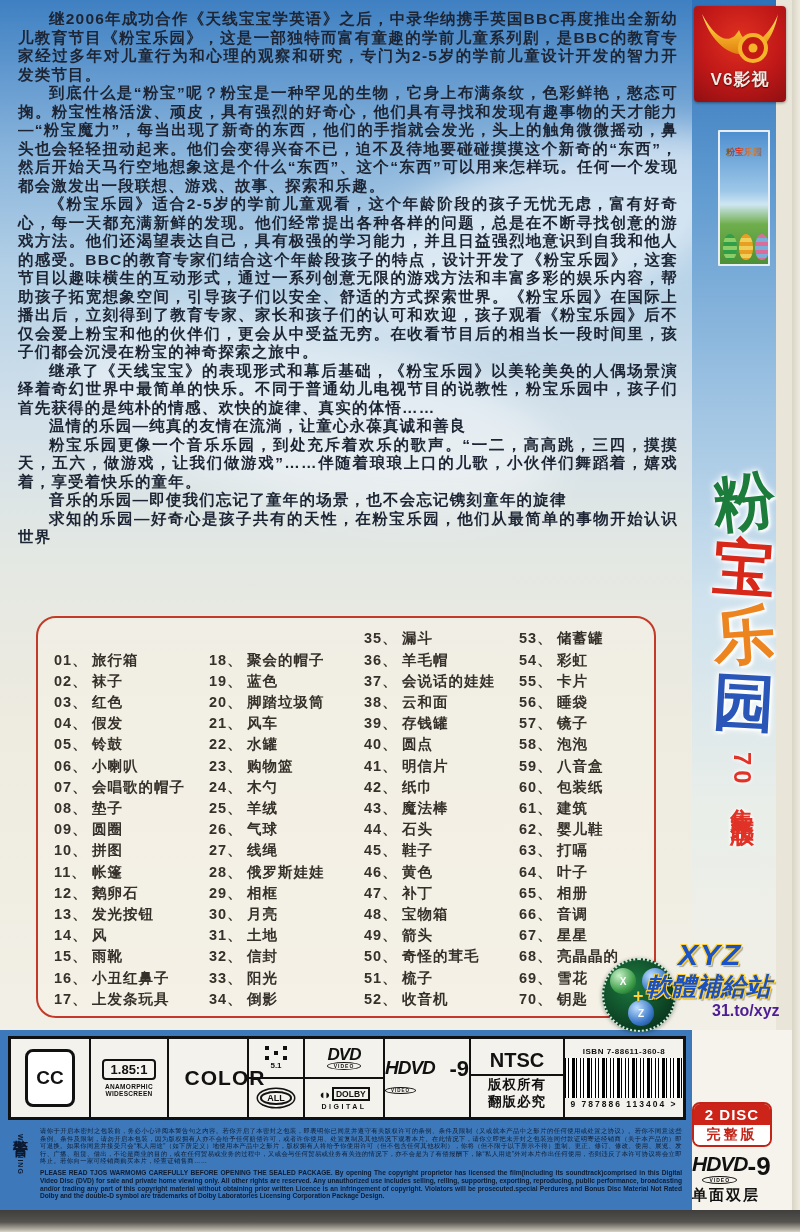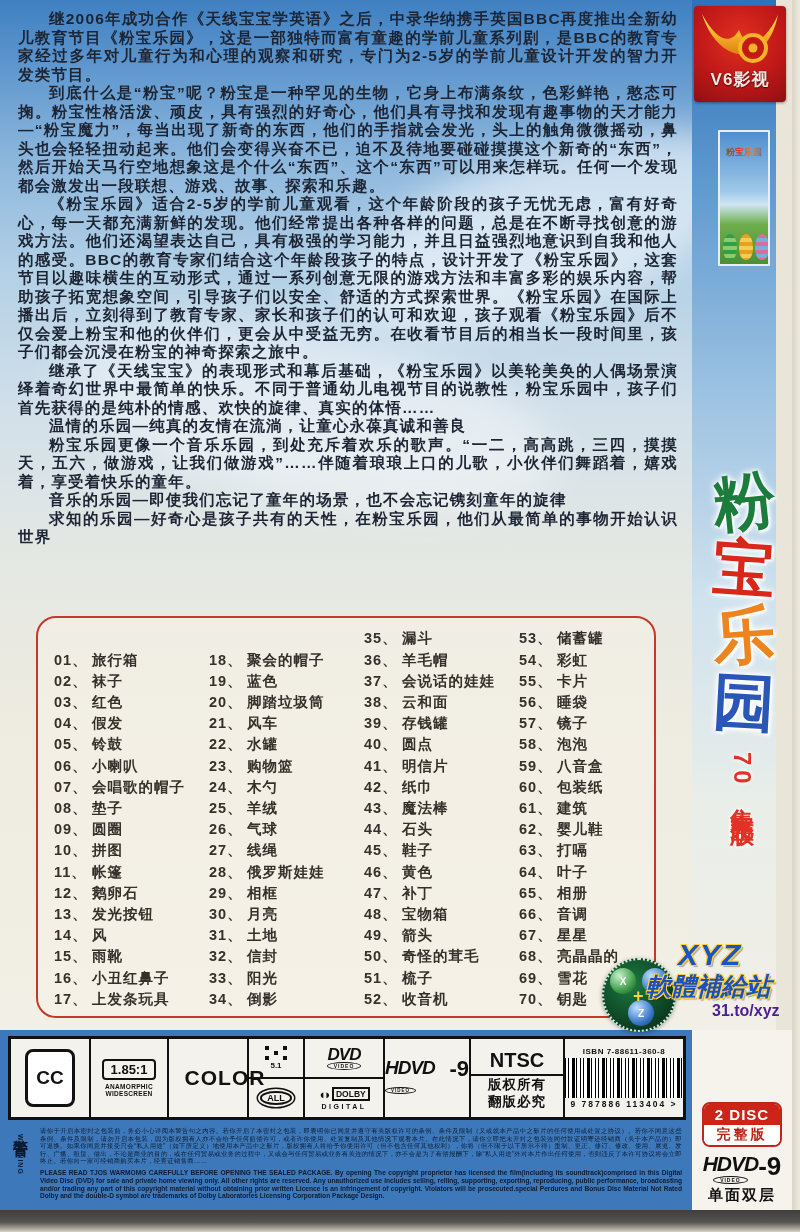--- a/index.html
+++ b/index.html
@@ -122,21 +122,21 @@
   .fineprint { position:absolute; left:2px; top:96px; width:686px; height:78px; display:flex; color:#0e1c33; }
   .warn-col { width:36px; display:flex; flex-direction:column; align-items:center; padding-top:2px; }
   .warn-cn { writing-mode:vertical-rl; font-size:15px; font-weight:800; letter-spacing:2px; color:#0b1830; }
   .warn-en { writing-mode:vertical-rl; font-size:7px; font-weight:800; margin-top:2px; letter-spacing:1px; }
   .fp-text { flex:1; padding:1px 6px 0 2px; }
   .fp-cn { font-size:6.3px; line-height:7.6px; text-align:justify; letter-spacing:.4px; }
   .fp-en { font-size:6.6px; line-height:7.8px; margin-top:4px; text-align:justify; font-weight:600; }
 
   
   .right-panel { position:absolute; left:692px; top:1030px; width:100px; height:180px; background:#f5f3ec;
-    display:flex; flex-direction:column; align-items:center; }
+    display:flex; flex-direction:column; align-items:flex-start; }
   .disc-badge { margin-top:72px; width:80px; border:2px solid #c22418; border-radius:8px; overflow:hidden; text-align:center; }
   .disc-top { background:#cc2418; color:#fff; font-size:15px; font-weight:800; padding:2px 0; letter-spacing:1px; }
   .disc-bottom { background:#fff; color:#c22418; font-size:14px; font-weight:800; padding:1px 0; letter-spacing:3px; }
   .hdvd-big { margin-top:8px; display:flex; align-items:flex-start; color:#111; }
   .hdvd-big .w { font-size:21px; font-weight:800; font-style:italic; letter-spacing:-1px; line-height:17px; text-align:center; }
   .hdvd-big .nine { font-size:26px; font-weight:800; line-height:22px; }
   .hdvd-big .vo { border:1.5px solid #111; border-radius:50%; font-size:5px; font-weight:700; padding:0 6px; letter-spacing:1px; display:block; margin:1px auto 0; width:max-content; }
   .format-label { font-size:15px; font-weight:800; color:#111; letter-spacing:2px; margin-top:2px; }
 
   

